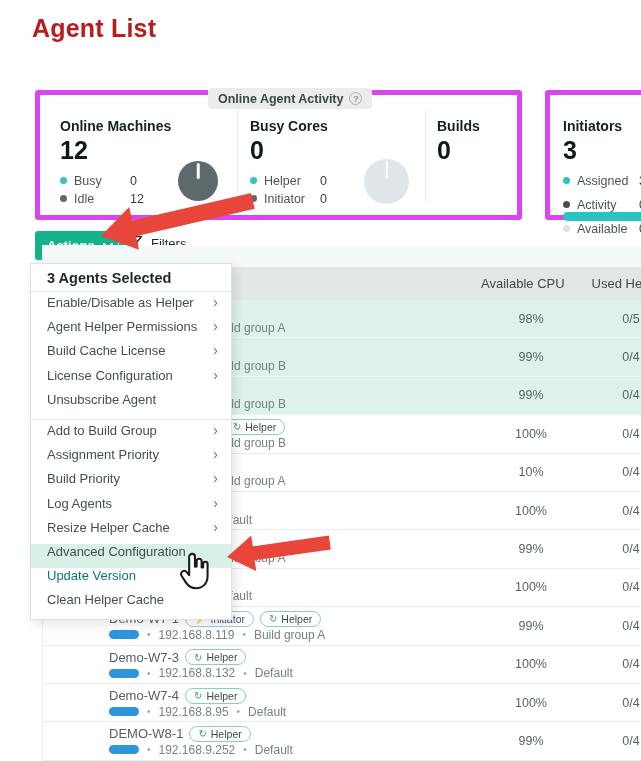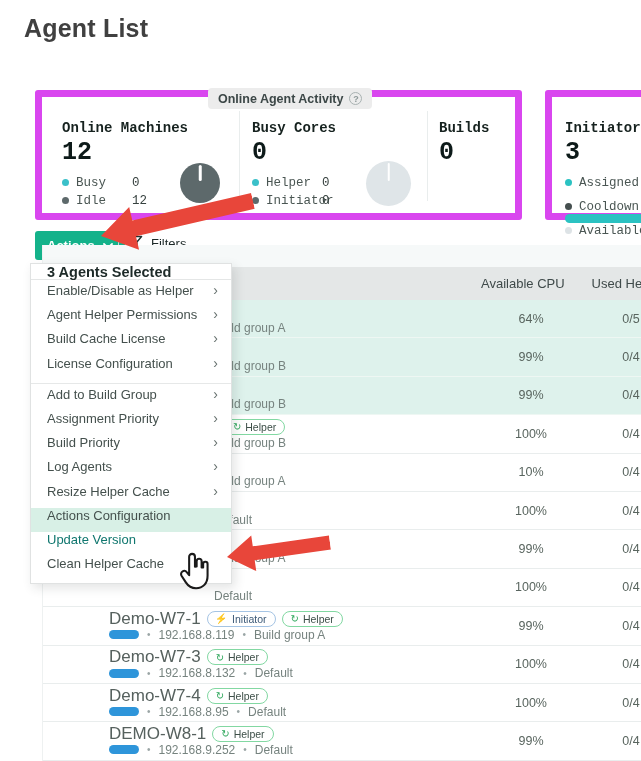--- a/index.html
+++ b/index.html
@@ -1,24 +1,24 @@
 <!DOCTYPE html>
 <html><head>
 <meta charset="utf-8">
 <style>
   * { margin:0; padding:0; box-sizing:border-box; }
   html,body { width:641px; height:761px; }
   body {
     position:relative; overflow:hidden; background:#fff;
     font-family:"Liberation Sans", sans-serif; color:#1d2a28;
   }
-  .page-title { position:absolute; left:24px; top:14px; font-size:25px; font-weight:800; color:#404040; letter-spacing:.2px; }
+  .page-title { position:absolute; left:32px; top:14px; font-size:25px; font-weight:800; color:#b91c1c; letter-spacing:.2px; }
 
   
-  .card { position:absolute; background:#fff; border:7px solid #d946ef; border-radius:3px;font-family:Liberation Mono, monospace; }
+  .card { position:absolute; background:#fff; border:5px solid #d946ef; border-radius:3px; }
   #card-activity { left:35px; top:90px; width:487px; height:130px; }
   #card-initiators { left:545px; top:90px; width:130px; height:130px; }
   .activity-tab {
     position:absolute; left:208px; top:88px; height:21px; padding:0 10px;
     background:#ececec; border-radius:4px; display:flex; align-items:center; gap:6px;
     font-size:12.5px; font-weight:700; color:#3c4747; z-index:2;
   }
   .help-icon {
     width:13px; height:13px; border:1px solid #a9b2b2; border-radius:50%;
     color:#8d9898; font-size:9px; font-weight:700; display:inline-flex; align-items:center; justify-content:center;
@@ -57,34 +57,34 @@
   .col-name { width:438px; }
   .col-cpu { width:100px; text-align:left; }
   .col-used { width:100px; text-align:center; }
   .tbody { position:absolute; left:0; top:55px; width:640px; }
   .trow { display:flex; align-items:center; height:38.4px; border-bottom:1px solid #e9eded; background:#fff; }
   .trow.selected { background:#def2ec; border-bottom-color:#eef7f3; }
   .cell-name { width:438px; padding-left:66px; display:flex; flex-direction:column; justify-content:center; gap:2px; }
   .cell-cpu, .cell-used { width:100px; text-align:center; font-size:12.5px; color:#59655f; }
   .row-line1 { display:flex; align-items:center; gap:6px; height:16px; }
   .row-line1.cut1 { padding-left:40px; }
-  .agent-name { font-size:17px; color:#56615e; }
+  .agent-name { font-size:13px; color:#56615e; }
   .badge { display:inline-flex; align-items:center; gap:4px; height:16px; padding:0 8px; border-radius:9px; font-size:10.5px; background:#fff; }
   .badge.helper { border:1px solid #82d8a2; color:#3d4f48; }
   .badge.helper .badge-icon { color:#2fa85c; font-size:10px; }
   .badge.initiator { border:1px solid #a5c4e4; color:#3d5a78; }
   .badge.initiator .badge-icon { color:#3a76c0; font-size:10px; }
   .row-line2 { display:flex; align-items:center; gap:8px; font-size:12px; color:#76837f; height:12px; }
   .row-line2 .sep-dot { color:#9aa5a5; font-size:10px; }
   .cores-bar { width:30px; height:9px; border-radius:5px; background:#2e95da; flex:none; }
   .row-line2.cut { padding-left:105px; }
 
   
   .menu { position:absolute; left:30px; top:263px; width:202px; background:#fff; border:1px solid #e0e2e2; box-shadow:3px 4px 10px rgba(40,50,50,.13); z-index:5; padding-bottom:3px; }
-  .menu-header { height:16px; display:flex; align-items:center; padding:0 16px; font-size:14.5px; font-weight:700; color:#1d2a28; border-bottom:1px solid #e4e6e6; }
+  .menu-header { height:28px; display:flex; align-items:center; padding:0 16px; font-size:14.5px; font-weight:700; color:#1d2a28; border-bottom:1px solid #e4e6e6; }
   .menu-list { padding-top:3px; }
   .menu-item { height:24.2px; display:flex; align-items:flex-start; padding:0 13px 0 16px; font-size:13px; color:#44504d; cursor:pointer; }
   .menu-item .chev { margin-left:auto; color:#67726f; font-size:14px; line-height:1; }
   .menu-item.highlighted { background:#d8f0e6; }
   .menu-item.disabled { color:#0f766e; cursor:default; }
   .menu-divider { height:1px; background:#e6e8e8; margin:3px 0; }
 
   
   .annot { position:absolute; z-index:9; pointer-events:none; }
   #arrow1 { left:101px; top:211px; width:156px; height:50px; transform:rotate(-13deg); transform-origin:0 50%; }
@@ -155,21 +155,21 @@
     <div class="sec-title">Initiators</div>
     <div class="sec-value">3</div>
     <div class="legend" style="gap:10px;">
         <div class="legend-row">
           <span class="legend-dot" style="background: rgb(43, 194, 194);"></span>
           <span class="legend-label">Assigned</span>
           <span class="legend-value">3</span>
         </div>
         <div class="legend-row">
           <span class="legend-dot" style="background: rgb(69, 79, 79);"></span>
-          <span class="legend-label">Cooldown</span>
+          <span class="legend-label">Activity</span>
           <span class="legend-value">0</span>
         </div>
         <div class="legend-row">
           <span class="legend-dot" style="background: rgb(221, 227, 230);"></span>
           <span class="legend-label">Available</span>
           <span class="legend-value">0</span>
         </div>
       </div>
   </div>
   <div class="initiators-bar"></div>
@@ -197,21 +197,21 @@
     <div class="col-used">Used Helpers</div>
   </div>
   <div class="tbody" id="tbody">
       <div class="trow selected">
         <div class="cell-name">
           <div class="row-line1"></div>
           <div class="row-line2 cut">
             <span>Build group A</span>
           </div>
         </div>
-        <div class="cell-cpu">64%</div>
+        <div class="cell-cpu">98%</div>
         <div class="cell-used">0/5</div>
       </div>
       <div class="trow selected">
         <div class="cell-name">
           <div class="row-line1"></div>
           <div class="row-line2 cut">
             <span>Build group B</span>
           </div>
         </div>
         <div class="cell-cpu">99%</div>
@@ -385,20 +385,23 @@
         <span class="chev">›</span>
       </div>
       <div class="menu-item">
         <span>Build Cache License</span>
         <span class="chev">›</span>
       </div>
       <div class="menu-item">
         <span>License Configuration</span>
         <span class="chev">›</span>
       </div>
+      <div class="menu-item">
+        <span>Unsubscribe Agent</span>
+      </div>
       <div class="menu-divider"></div>
       <div class="menu-item">
         <span>Add to Build Group</span>
         <span class="chev">›</span>
       </div>
       <div class="menu-item">
         <span>Assignment Priority</span>
         <span class="chev">›</span>
       </div>
       <div class="menu-item">
@@ -407,21 +410,21 @@
       </div>
       <div class="menu-item">
         <span>Log Agents</span>
         <span class="chev">›</span>
       </div>
       <div class="menu-item">
         <span>Resize Helper Cache</span>
         <span class="chev">›</span>
       </div>
       <div class="menu-item highlighted">
-        <span>Actions Configuration</span>
+        <span>Advanced Configuration</span>
       </div>
       <div class="menu-item disabled">
         <span>Update Version</span>
       </div>
       <div class="menu-item">
         <span>Clean Helper Cache</span>
       </div>
     </div>
 </div>
 

